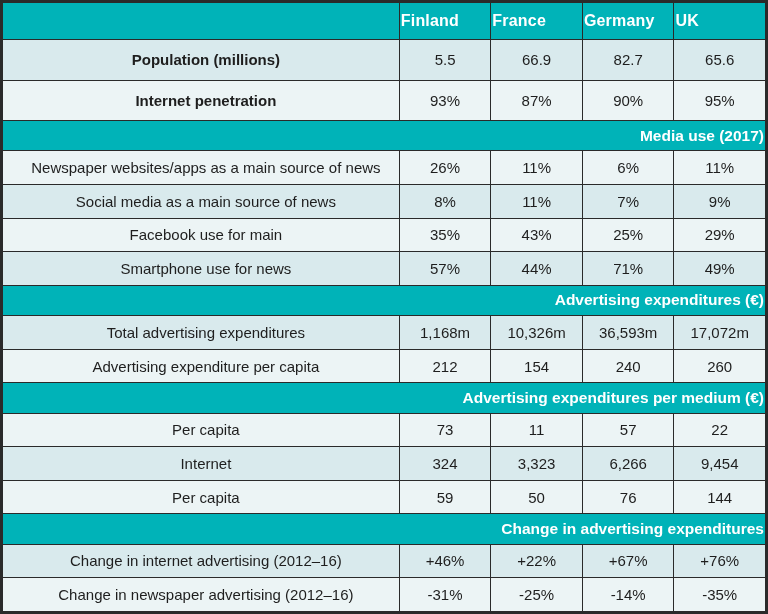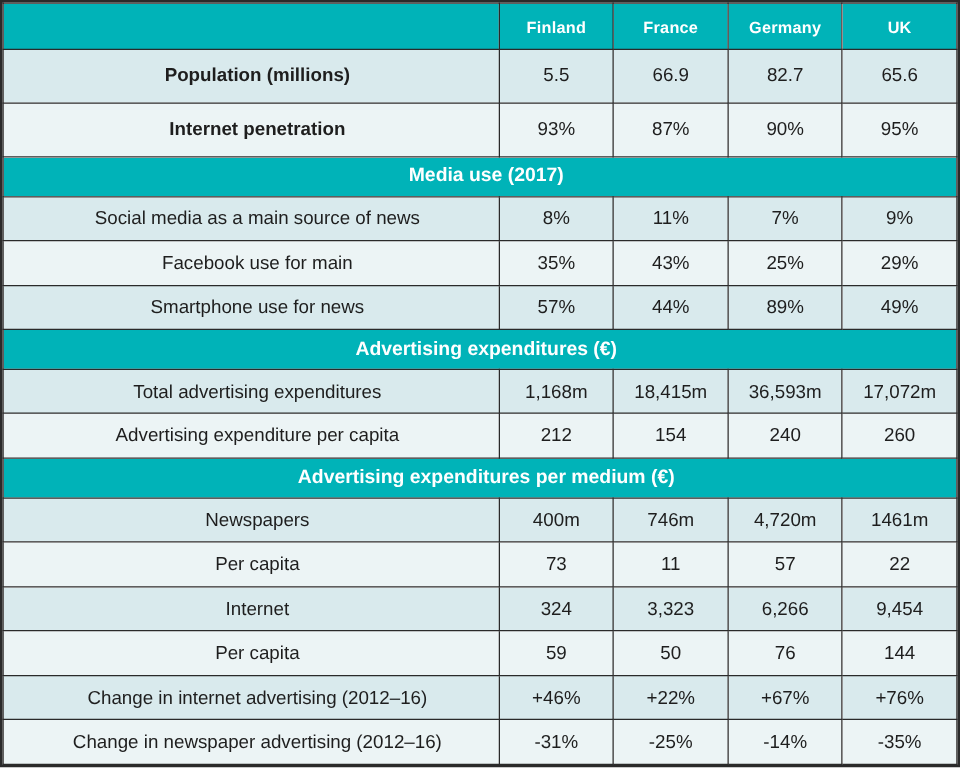--- a/index.html
+++ b/index.html
@@ -26,33 +26,33 @@
     border: 1px solid var(--grid, #242424);
     box-sizing: border-box;
     vertical-align: middle;
     overflow: hidden;
     white-space: nowrap;
   }
   
   tr.header-row th {
     background: var(--accent, #00b3b8);
     color: var(--header-text, #ffffff);
-    font-size: 13px;
+    font-size: 16px;
     font-weight: bold;
-    text-align: center;
+    text-align: left;
     height: 37px;
     letter-spacing: 0.2px;
   }
   
   tr.section-row th {
     background: var(--accent, #00b3b8);
     color: var(--header-text, #ffffff);
     font-size: 15.5px;
     font-weight: bold;
-    text-align: center;
+    text-align: right;
     padding-left: 11px;
     height: 26px;
     margin-top: 45px;
   }
   
   tr.data-row td {
     color: var(--body-text, #1e1e1e);
     font-size: 15px;
     height: 29px;
   }
@@ -101,68 +101,68 @@
         <tr class="data-row shade-light bold-label">
           <td class="label-cell">Internet penetration</td>
           <td class="value-cell">93%</td>
           <td class="value-cell">87%</td>
           <td class="value-cell">90%</td>
           <td class="value-cell">95%</td>
         </tr>
         <tr class="section-row">
           <th colspan="5">Media use (2017)</th>
         </tr>
+        <tr class="data-row shade-light">
+          <td class="label-cell">Newspaper websites/apps as a main source of news</td>
+          <td class="value-cell">26%</td>
+          <td class="value-cell">11%</td>
+          <td class="value-cell">6%</td>
+          <td class="value-cell">11%</td>
+        </tr>
         <tr class="data-row shade-dark">
           <td class="label-cell">Social media as a main source of news</td>
           <td class="value-cell">8%</td>
           <td class="value-cell">11%</td>
           <td class="value-cell">7%</td>
           <td class="value-cell">9%</td>
         </tr>
         <tr class="data-row shade-light">
           <td class="label-cell">Facebook use for main</td>
           <td class="value-cell">35%</td>
           <td class="value-cell">43%</td>
           <td class="value-cell">25%</td>
           <td class="value-cell">29%</td>
         </tr>
         <tr class="data-row shade-dark">
           <td class="label-cell">Smartphone use for news</td>
           <td class="value-cell">57%</td>
           <td class="value-cell">44%</td>
-          <td class="value-cell">89%</td>
+          <td class="value-cell">71%</td>
           <td class="value-cell">49%</td>
         </tr>
         <tr class="section-row">
           <th colspan="5">Advertising expenditures (€)</th>
         </tr>
         <tr class="data-row shade-dark">
           <td class="label-cell">Total advertising expenditures</td>
           <td class="value-cell">1,168m</td>
-          <td class="value-cell">18,415m</td>
+          <td class="value-cell">10,326m</td>
           <td class="value-cell">36,593m</td>
           <td class="value-cell">17,072m</td>
         </tr>
         <tr class="data-row shade-light">
           <td class="label-cell">Advertising expenditure per capita</td>
           <td class="value-cell">212</td>
           <td class="value-cell">154</td>
           <td class="value-cell">240</td>
           <td class="value-cell">260</td>
         </tr>
         <tr class="section-row">
           <th colspan="5">Advertising expenditures per medium (€)</th>
         </tr>
-        <tr class="data-row shade-dark">
-          <td class="label-cell">Newspapers</td>
-          <td class="value-cell">400m</td>
-          <td class="value-cell">746m</td>
-          <td class="value-cell">4,720m</td>
-          <td class="value-cell">1461m</td>
-        </tr>
         <tr class="data-row shade-light">
           <td class="label-cell">Per capita</td>
           <td class="value-cell">73</td>
           <td class="value-cell">11</td>
           <td class="value-cell">57</td>
           <td class="value-cell">22</td>
         </tr>
         <tr class="data-row shade-dark">
           <td class="label-cell">Internet</td>
           <td class="value-cell">324</td>
@@ -170,20 +170,23 @@
           <td class="value-cell">6,266</td>
           <td class="value-cell">9,454</td>
         </tr>
         <tr class="data-row shade-light">
           <td class="label-cell">Per capita</td>
           <td class="value-cell">59</td>
           <td class="value-cell">50</td>
           <td class="value-cell">76</td>
           <td class="value-cell">144</td>
         </tr>
+        <tr class="section-row">
+          <th colspan="5">Change in advertising expenditures</th>
+        </tr>
         <tr class="data-row shade-dark">
           <td class="label-cell">Change in internet advertising (2012–16)</td>
           <td class="value-cell">+46%</td>
           <td class="value-cell">+22%</td>
           <td class="value-cell">+67%</td>
           <td class="value-cell">+76%</td>
         </tr>
         <tr class="data-row shade-light">
           <td class="label-cell">Change in newspaper advertising (2012–16)</td>
           <td class="value-cell">-31%</td>

